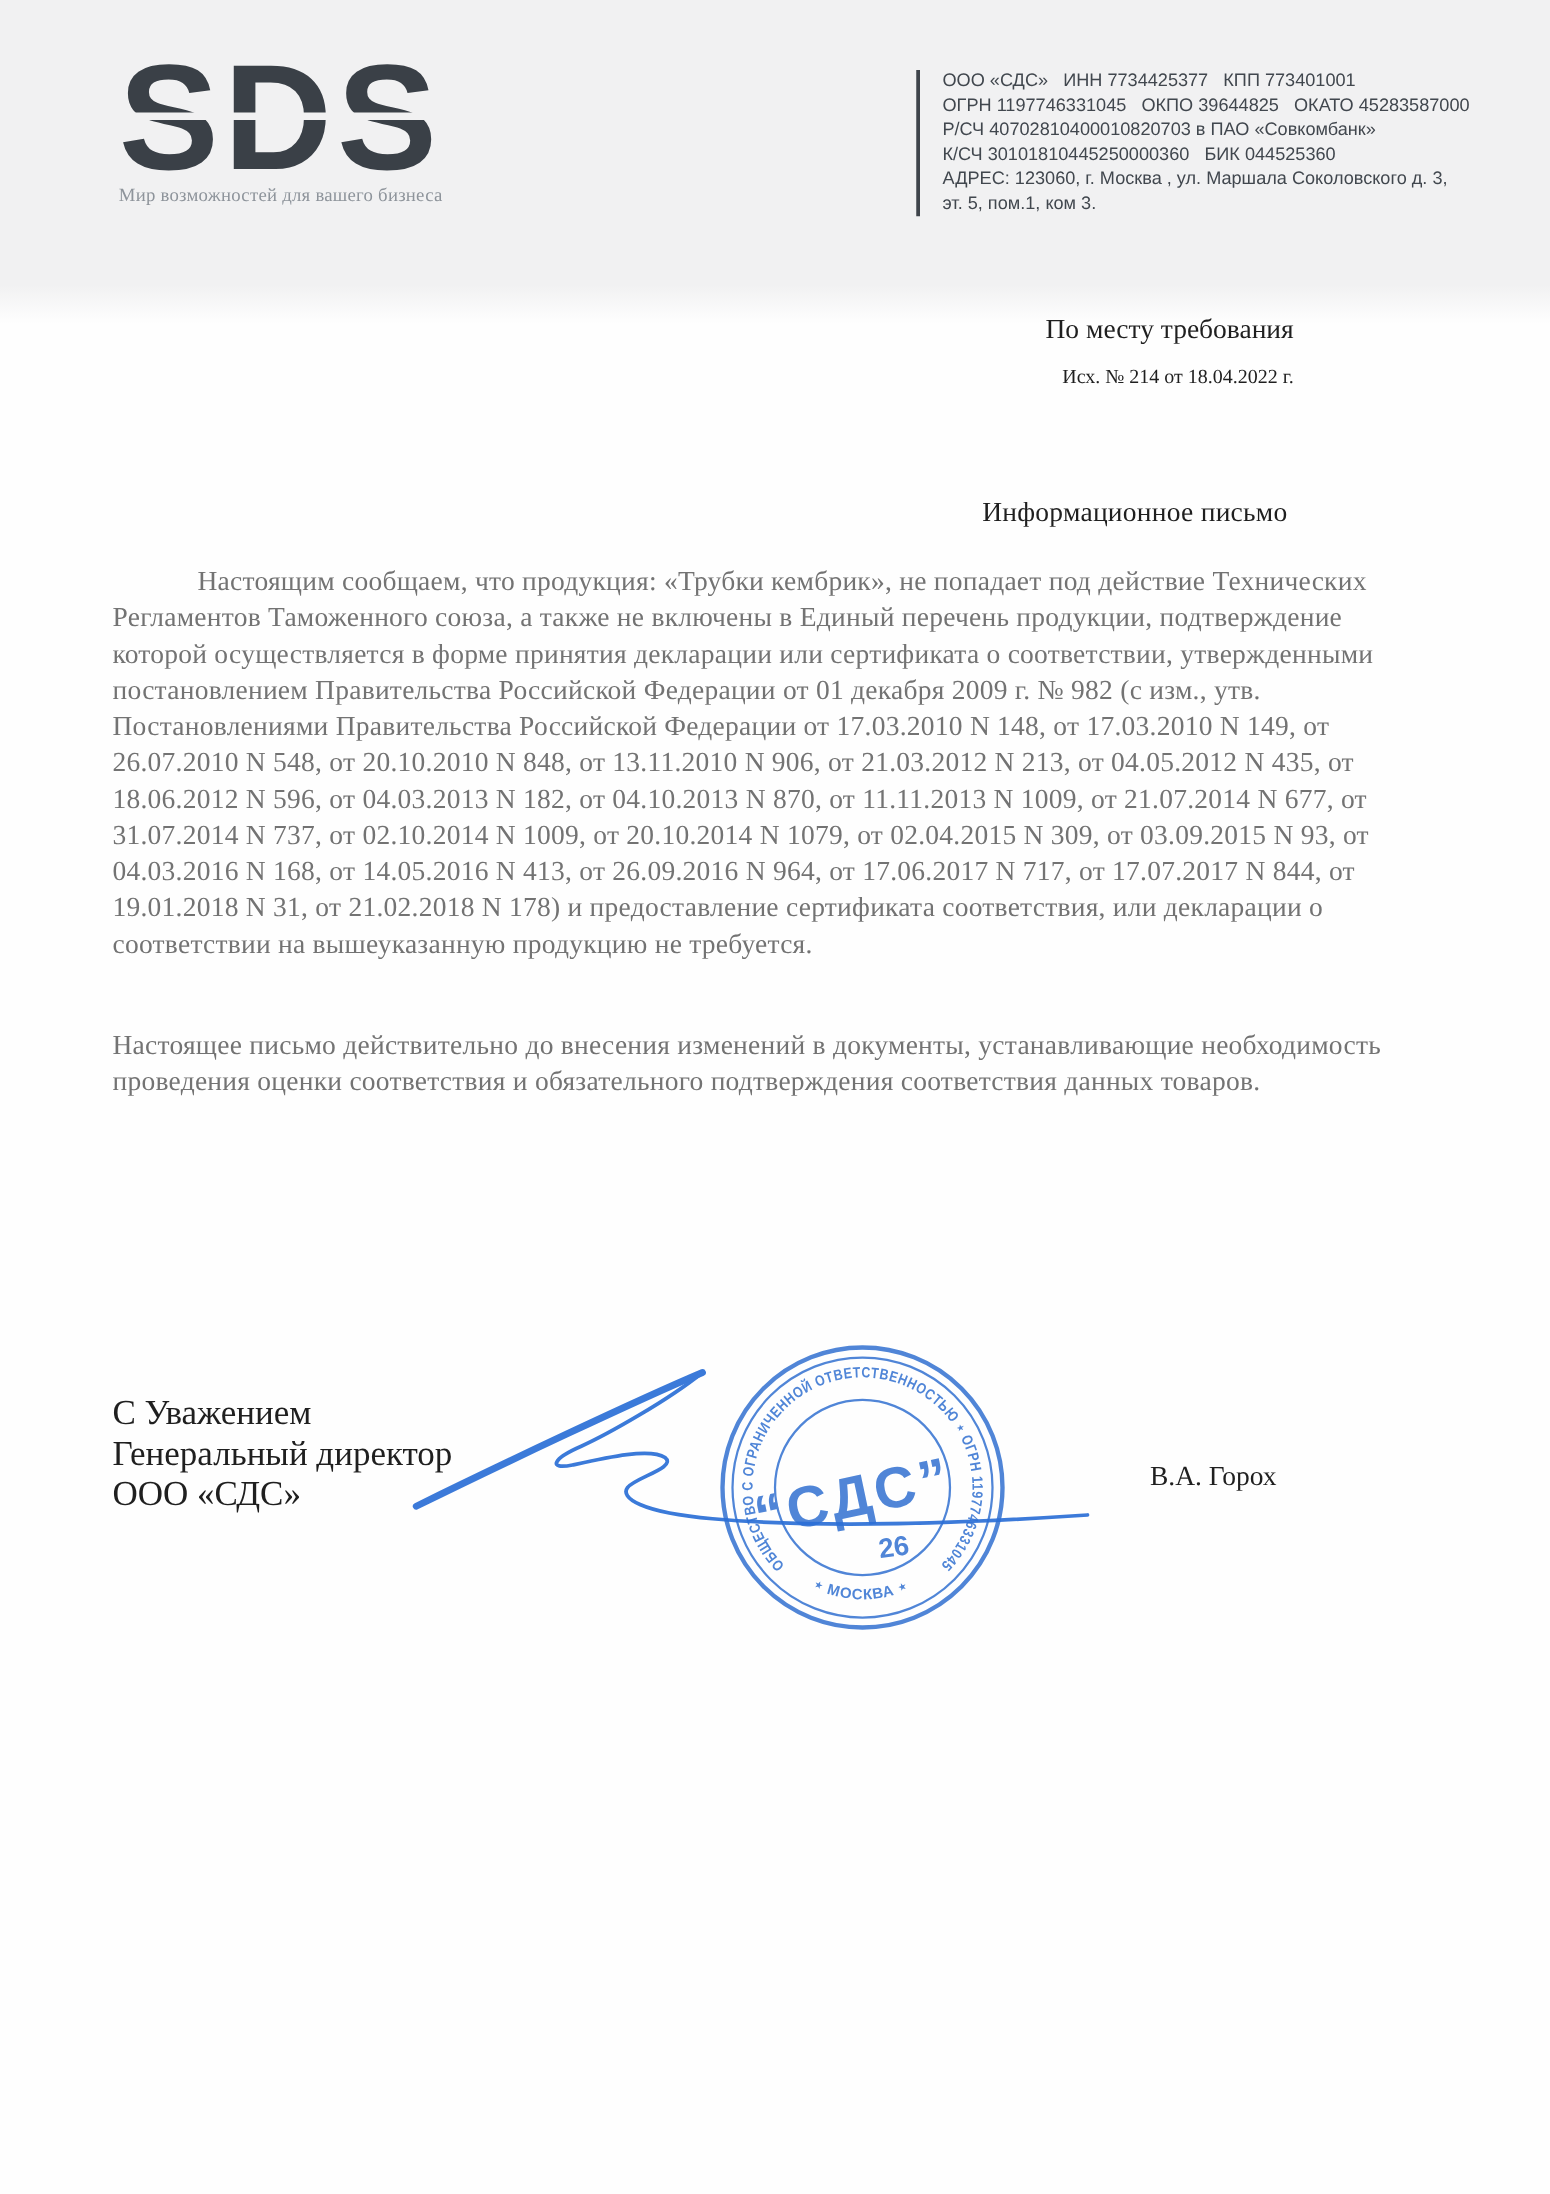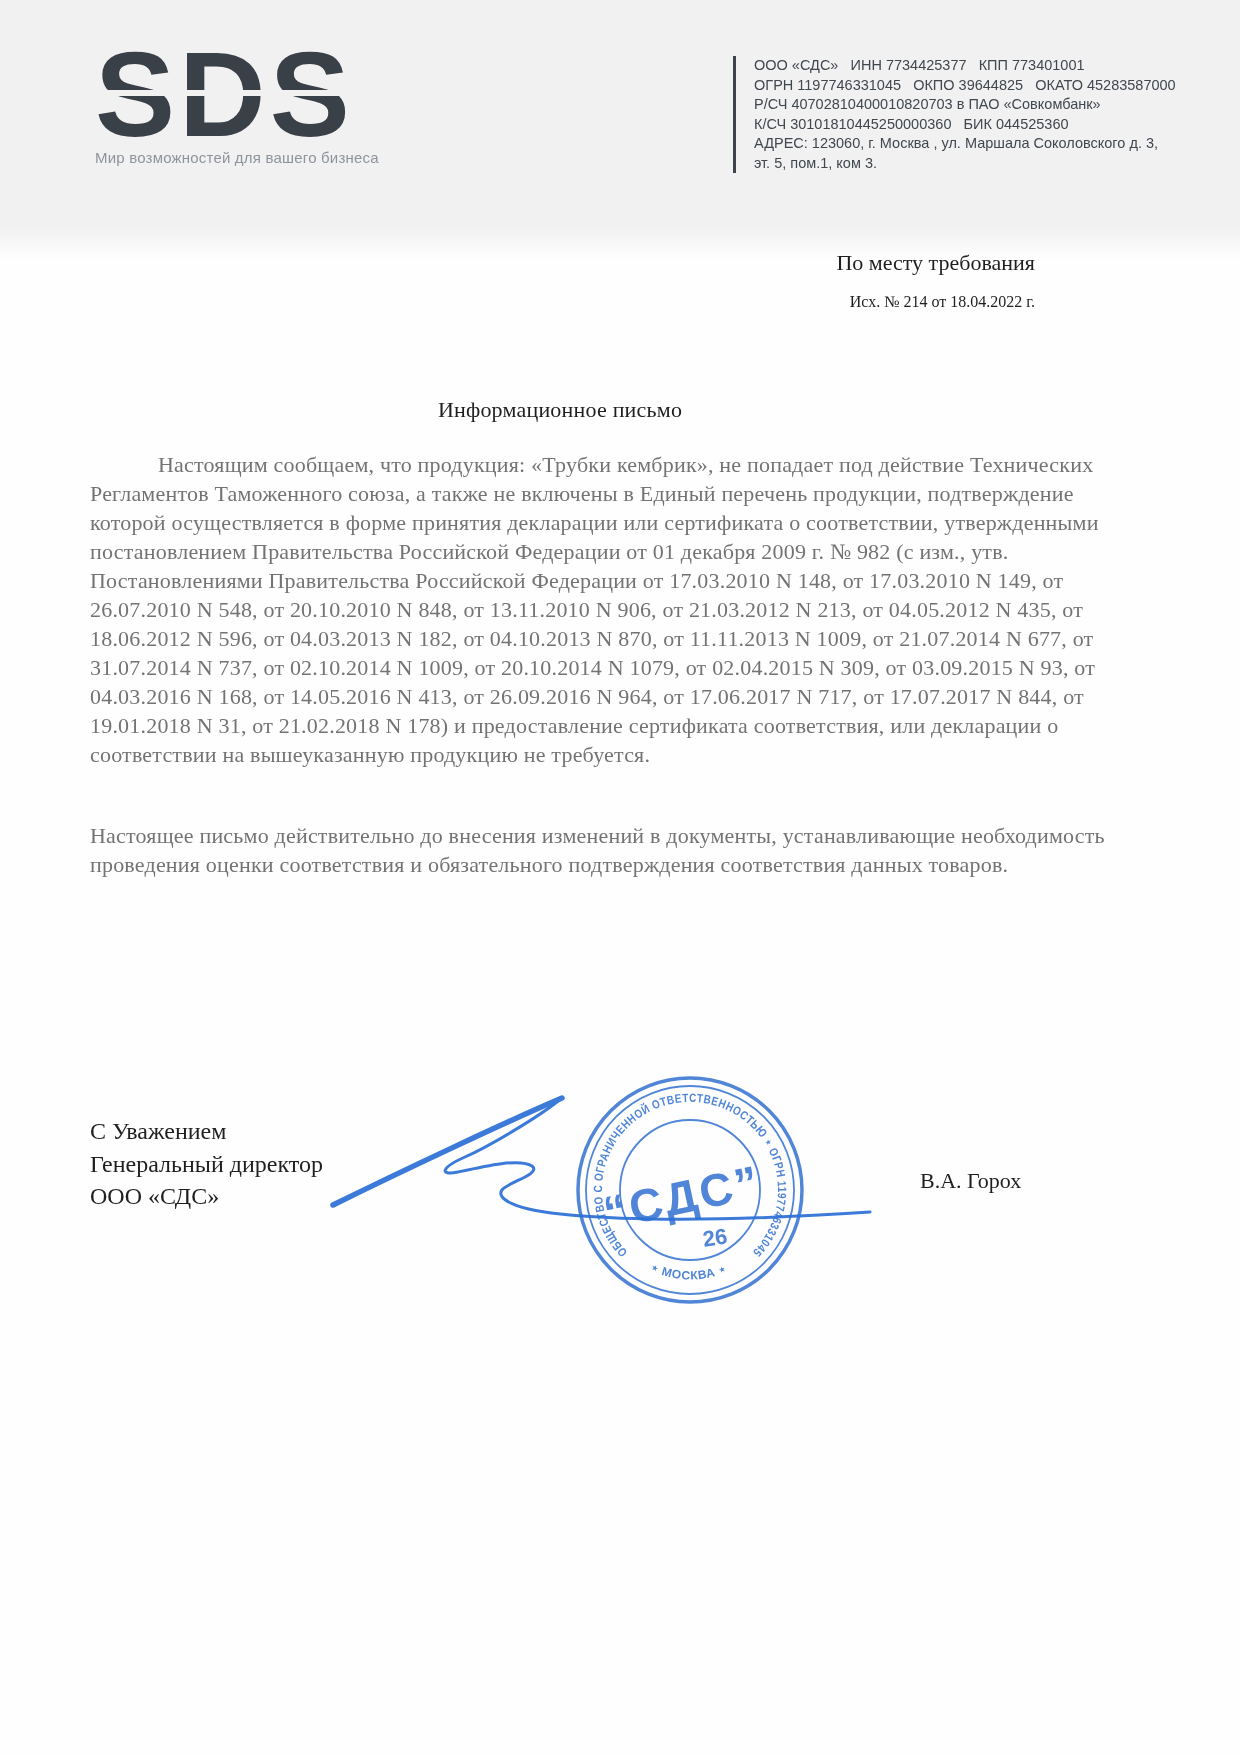--- a/index.html
+++ b/index.html
@@ -28,21 +28,21 @@
     height:96px;
     letter-spacing:4px;
     color:#3a4047;
   }
   .logo-slash{
     position:absolute;left:-4px;top:44px;width:270px;height:6px;
     background:#f1f1f2;
   }
   .logo-tagline{
     margin-top:7px;
-    font-family:Liberation Sans, sans-serif;
+    font-family:Liberation Serif, serif;
     font-size:15px;
     color:#8e949b;
     letter-spacing:0.2px;
   }
   
   .company-info{
     position:absolute;left:733px;top:56px;
     border-left:3px solid #3f444b;
     padding-left:18px;
     font-family:"Liberation Sans", sans-serif;
@@ -56,34 +56,34 @@
     position:absolute;right:205px;top:250px;
     font-size:22px;text-align:center;
   }
   .reference-line{
     position:absolute;right:205px;top:293px;
     font-size:16px;text-align:right;margin-left:27px;
   }
   
   .letter-title{
     position:absolute;left:90px;top:397px;width:940px;
-    font-size:22px;text-align:center;letter-spacing:0.2px;
+    font-size:22px;text-align:right;letter-spacing:0.2px;
   }
   .letter-body{
     position:absolute;left:90px;top:450px;width:1060px;
     font-size:22px;line-height:29px;letter-spacing:0.2px;
     color:#737373;
   }
   .letter-body p{margin:0;}
   .para-1{text-indent:68px;}
   .para-2{margin-top:52px !important;}
   
   .closing-block{
     position:absolute;left:90px;top:1115px;
-    font-size:24px;line-height:32.5px;
+    font-size:28px;line-height:32.5px;
   }
   .signer-name{
     position:absolute;left:920px;top:1168px;
     font-size:22px;
   }
   .stamp-svg{position:absolute;left:565px;top:1065px;opacity:0.84;}
   .stamp-ring-text{
     font-family:"Liberation Sans", sans-serif;
     font-weight:bold;font-size:12px;letter-spacing:0.6px;
   }

